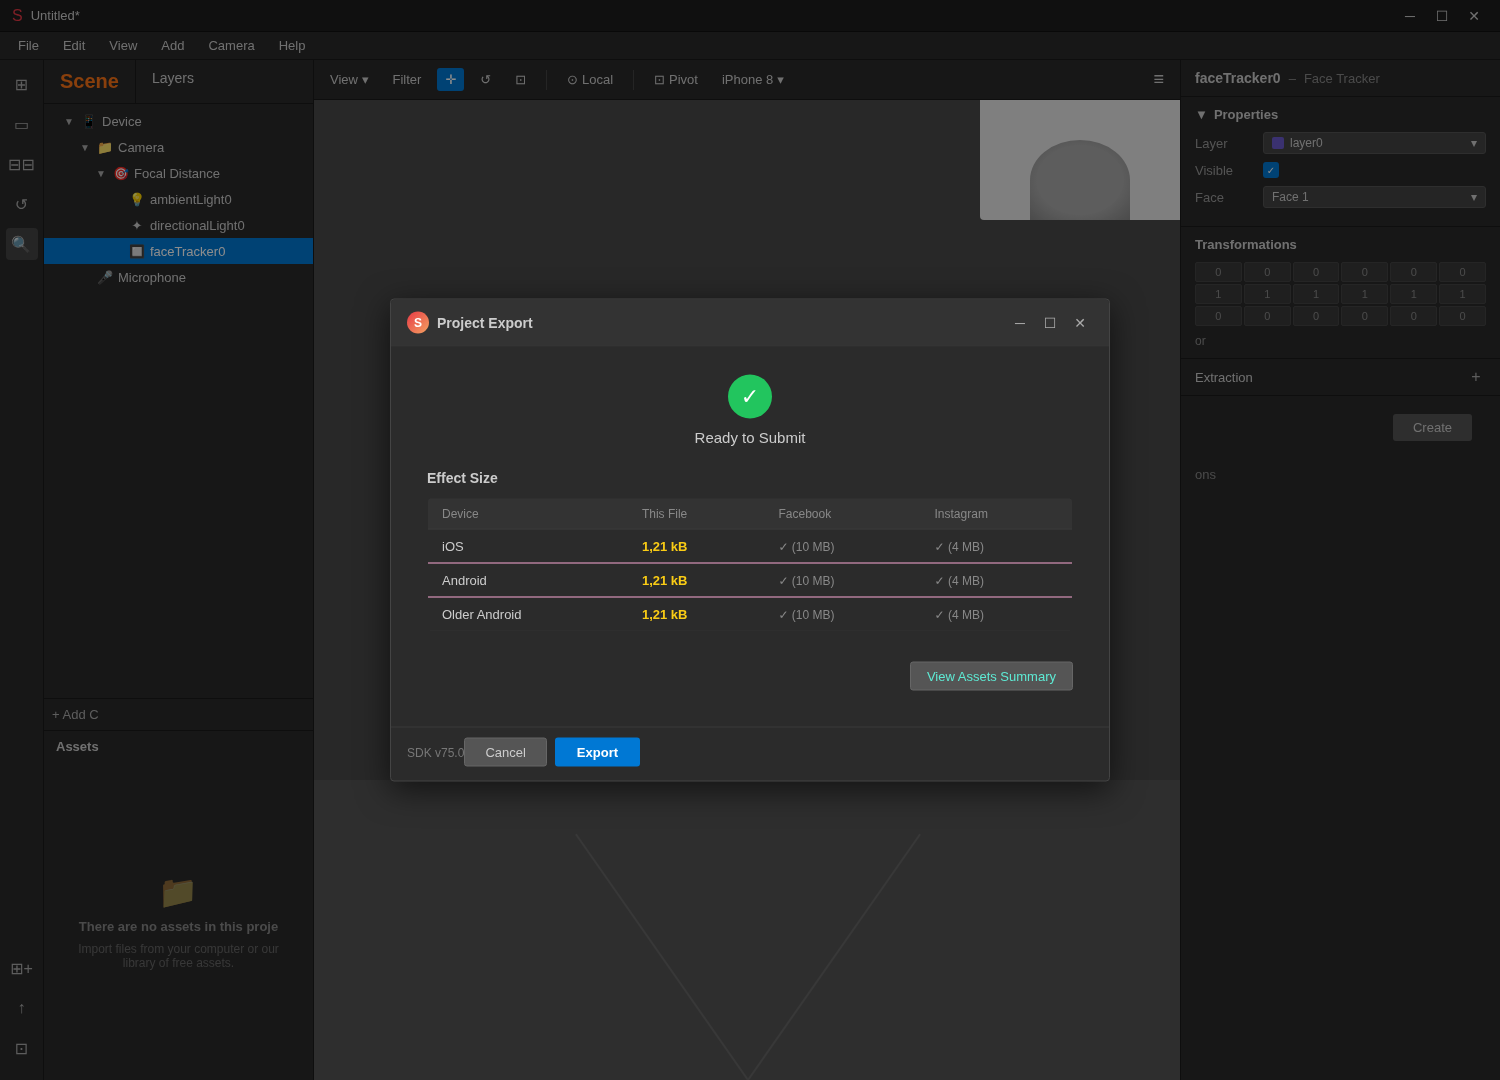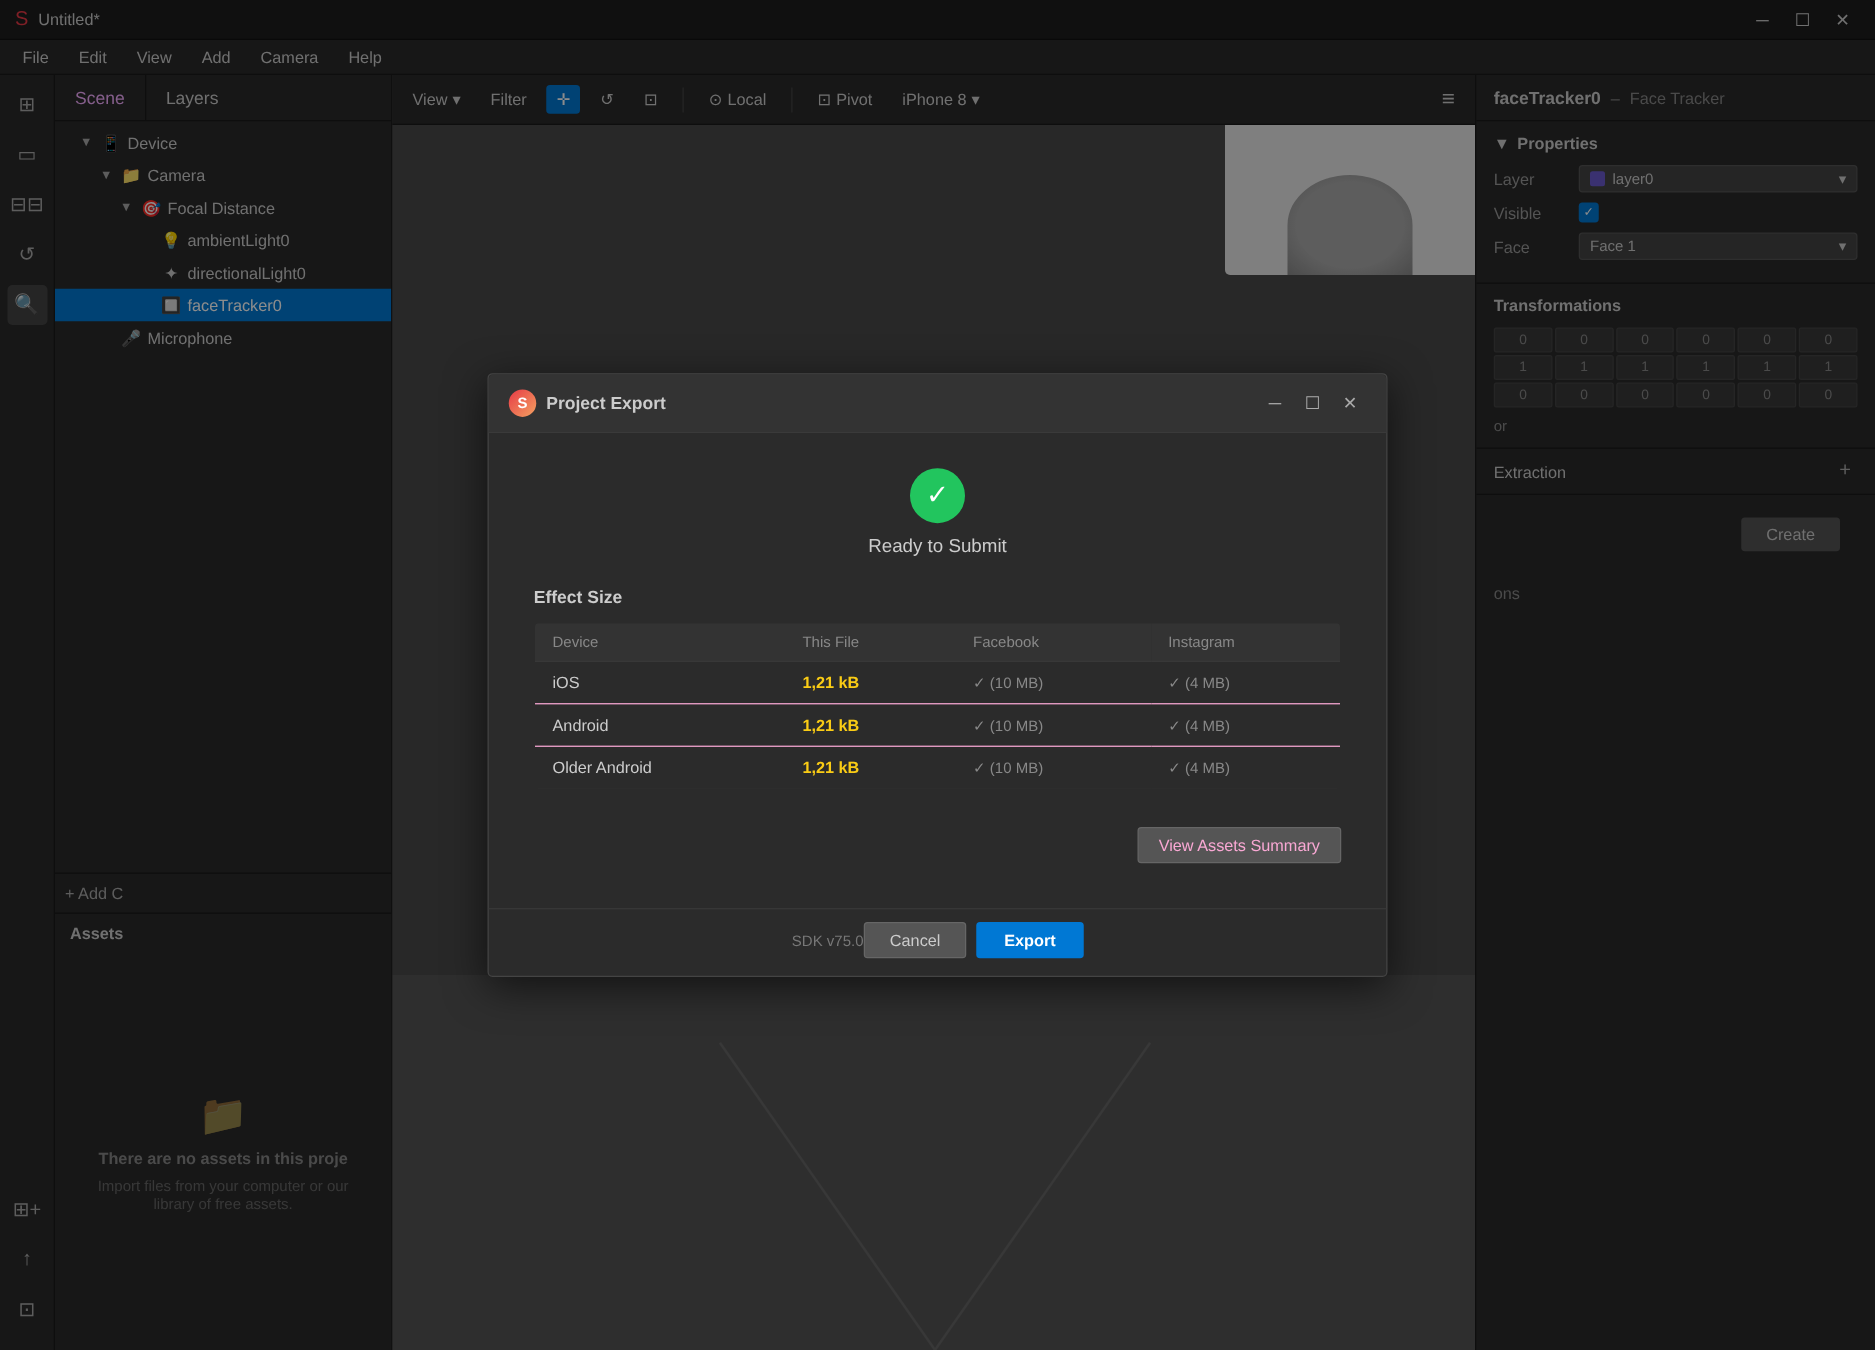--- a/index.html
+++ b/index.html
@@ -108,23 +108,23 @@
       display: flex;
       flex-direction: column;
     }
     .scene-header {
       display: flex;
       align-items: stretch;
       border-bottom: 1px solid #1a1a1a;
     }
     .scene-tab {
       padding: 10px 16px;
-      font-size: 14px;
-      font-weight: 400;
-      color: #f0abfc;
+      font-size: 20px;
+      font-weight: 700;
+      color: #f97316;
       cursor: pointer;
     }
     .layers-tab {
       padding: 10px 16px;
       font-size: 14px;
       color: #ccc;
       cursor: pointer;
       border-left: 1px solid #1a1a1a;
     }
     .scene-tree {
@@ -562,31 +562,31 @@
       color: #888;
       font-size: 12px;
     }
     .check-mark { color: #888; }
 
     .assets-summary-btn {
       margin-top: 16px;
       float: right;
       background: #555;
       border: 1px solid #666;
-      color: #f9a8d4;
+      color: #5eead4;
       padding: 6px 16px;
       border-radius: 3px;
       cursor: pointer;
       font-size: 13px;
     }
 
     .modal-footer {
       display: flex;
       align-items: center;
-      justify-content: center;
+      justify-content: flex-start;
       padding: 10px 16px 14px;
       border-top: 1px solid #3a3a3a;
       margin-top: 8px;
     }
     .sdk-version {
       color: #777;
       font-size: 12px;
     }
     .footer-btns {
       display: flex;

